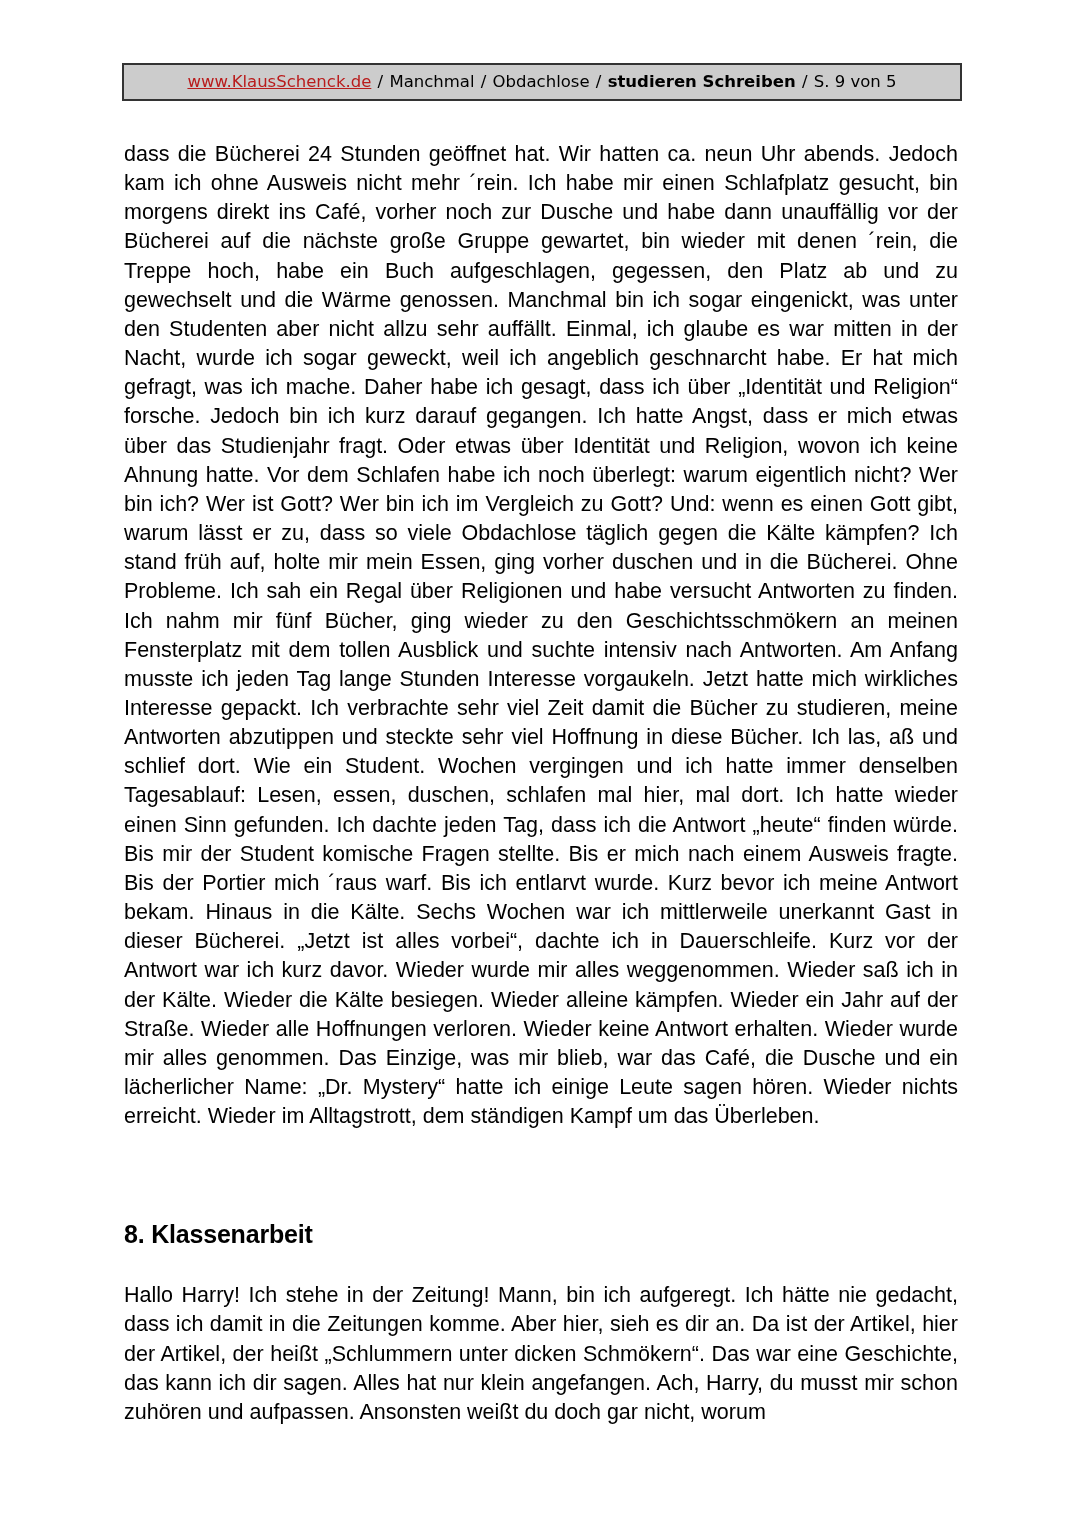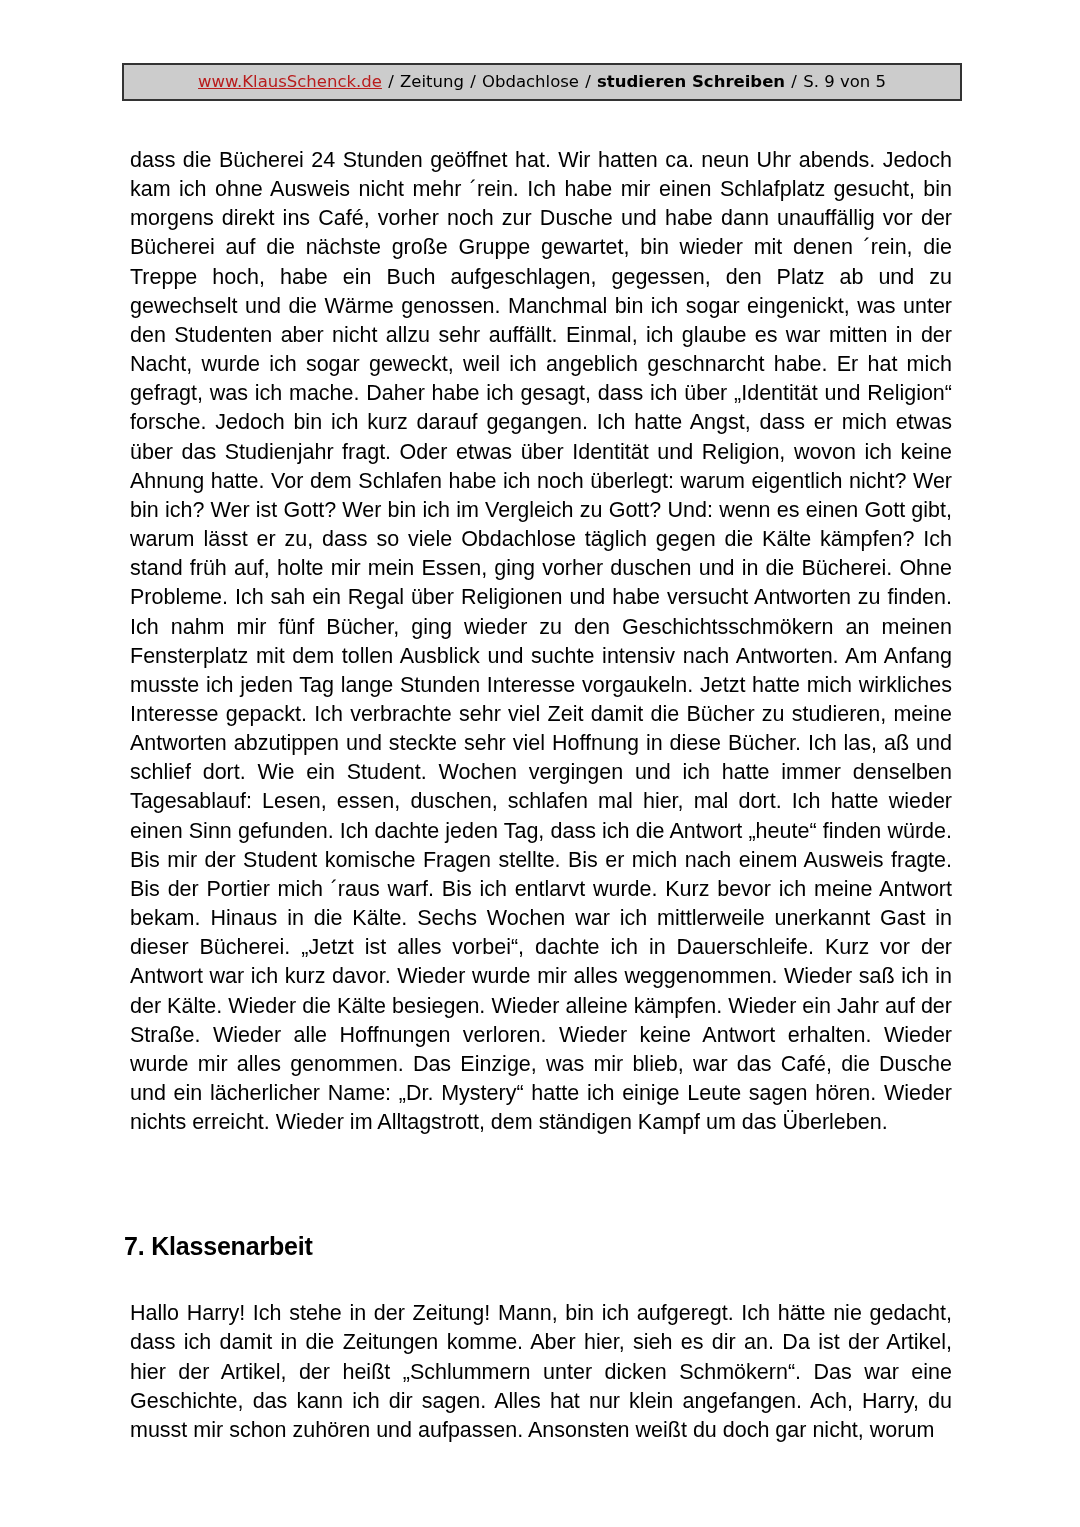--- a/index.html
+++ b/index.html
@@ -54,21 +54,21 @@
 
   
   .content {
     position: absolute;
     left: 124px;
     top: 140px;
     width: 834px;
   }
 
   p.para {
-    margin: 6px;
+    margin: 0;
     font-size: 21.5px;
     line-height: 29.15px;
     text-align: justify;
     text-justify: inter-word;
     color: #000000;
     hyphens: none;
     word-spacing: 0px;
   }
   
   p.para::after {
@@ -90,31 +90,31 @@
   .spacer-before-heading { height: 88px; }
   .spacer-after-heading  { height: 32px; }
 </style>
 </head>
 <body>
 
 <div class="page">
 
   <div class="header-box">
     <div class="header-line">
-      <a class="header-link" href="#">www.KlausSchenck.de</a><span class="sep"> / </span><span>Zeitung</span><span class="sep"> / </span><span>Obdachlose</span><span class="sep"> / </span><span class="header-strong">studieren Schreiben</span><span class="sep"> / </span><span>S. 9 von 5</span>
+      <a class="header-link" href="#">www.KlausSchenck.de</a><span class="sep"> / </span><span>Manchmal</span><span class="sep"> / </span><span>Obdachlose</span><span class="sep"> / </span><span class="header-strong">studieren Schreiben</span><span class="sep"> / </span><span>S. 9 von 5</span>
     </div>
   </div>
 
   <div class="content">
 
     <p class="para no-stretch">dass die Bücherei 24 Stunden geöffnet hat. Wir hatten ca. neun Uhr abends. Jedoch kam ich ohne Ausweis nicht mehr ´rein. Ich habe mir einen Schlafplatz gesucht, bin morgens direkt ins Café, vorher noch zur Dusche und habe dann unauffällig vor der Bücherei auf die nächste große Gruppe gewartet, bin wieder mit denen ´rein, die Treppe hoch, habe ein Buch aufgeschlagen, gegessen, den Platz ab und zu gewechselt und die Wärme genossen. Manchmal bin ich sogar eingenickt, was unter den Studenten aber nicht allzu sehr auffällt. Einmal, ich glaube es war mitten in der Nacht, wurde ich sogar geweckt, weil ich angeblich geschnarcht habe. Er hat mich gefragt, was ich mache. Daher habe ich gesagt, dass ich über „Identität und Religion“ forsche. Jedoch bin ich kurz darauf gegangen. Ich hatte Angst, dass er mich etwas über das Studienjahr fragt. Oder etwas über Identität und Religion, wovon ich keine Ahnung hatte. Vor dem Schlafen habe ich noch überlegt: warum eigentlich nicht? Wer bin ich? Wer ist Gott? Wer bin ich im Vergleich zu Gott? Und: wenn es einen Gott gibt, warum lässt er zu, dass so viele Obdachlose täglich gegen die Kälte kämpfen? Ich stand früh auf, holte mir mein Essen, ging vorher duschen und in die Bücherei. Ohne Probleme. Ich sah ein Regal über Religionen und habe versucht Antworten zu finden. Ich nahm mir fünf Bücher, ging wieder zu den Geschichtsschmökern an meinen Fensterplatz mit dem tollen Ausblick und suchte intensiv nach Antworten. Am Anfang musste ich jeden Tag lange Stunden Interesse vorgaukeln. Jetzt hatte mich wirkliches Interesse gepackt. Ich verbrachte sehr viel Zeit damit die Bücher zu studieren, meine Antworten abzutippen und steckte sehr viel Hoffnung in diese Bücher. Ich las, aß und schlief dort. Wie ein Student. Wochen vergingen und ich hatte immer denselben Tagesablauf: Lesen, essen, duschen, schlafen mal hier, mal dort. Ich hatte wieder einen Sinn gefunden. Ich dachte jeden Tag, dass ich die Antwort „heute“ finden würde. Bis mir der Student komische Fragen stellte. Bis er mich nach einem Ausweis fragte. Bis der Portier mich ´raus warf. Bis ich entlarvt wurde. Kurz bevor ich meine Antwort bekam. Hinaus in die Kälte. Sechs Wochen war ich mittlerweile unerkannt Gast in dieser Bücherei. „Jetzt ist alles vorbei“, dachte ich in Dauerschleife. Kurz vor der Antwort war ich kurz davor. Wieder wurde mir alles weggenommen. Wieder saß ich in der Kälte. Wieder die Kälte besiegen. Wieder alleine kämpfen. Wieder ein Jahr auf der Straße. Wieder alle Hoffnungen verloren. Wieder keine Antwort  erhalten. Wieder wurde mir alles genommen. Das Einzige, was mir blieb, war das Café, die Dusche und ein lächerlicher Name: „Dr. Mystery“ hatte ich einige Leute sagen hören. Wieder nichts erreicht. Wieder im Alltagstrott, dem ständigen Kampf um das Überleben.</p>
 
     <div class="spacer-before-heading"></div>
 
-    <h2 class="section-heading">7. Klassenarbeit</h2>
+    <h2 class="section-heading">8. Klassenarbeit</h2>
 
     <div class="spacer-after-heading"></div>
 
     <p class="para no-stretch">Hallo Harry! Ich stehe in der Zeitung! Mann, bin ich aufgeregt. Ich hätte nie gedacht, dass ich damit in die Zeitungen komme. Aber hier, sieh es dir an. Da ist der Artikel, hier der Artikel, der heißt „Schlummern unter dicken Schmökern“. Das war eine Geschichte, das kann ich dir sagen. Alles hat nur klein angefangen. Ach, Harry, du musst mir schon zuhören und aufpassen. Ansonsten weißt du doch gar nicht, worum</p>
 
   </div>
 
 </div>
 
 </body></html>

